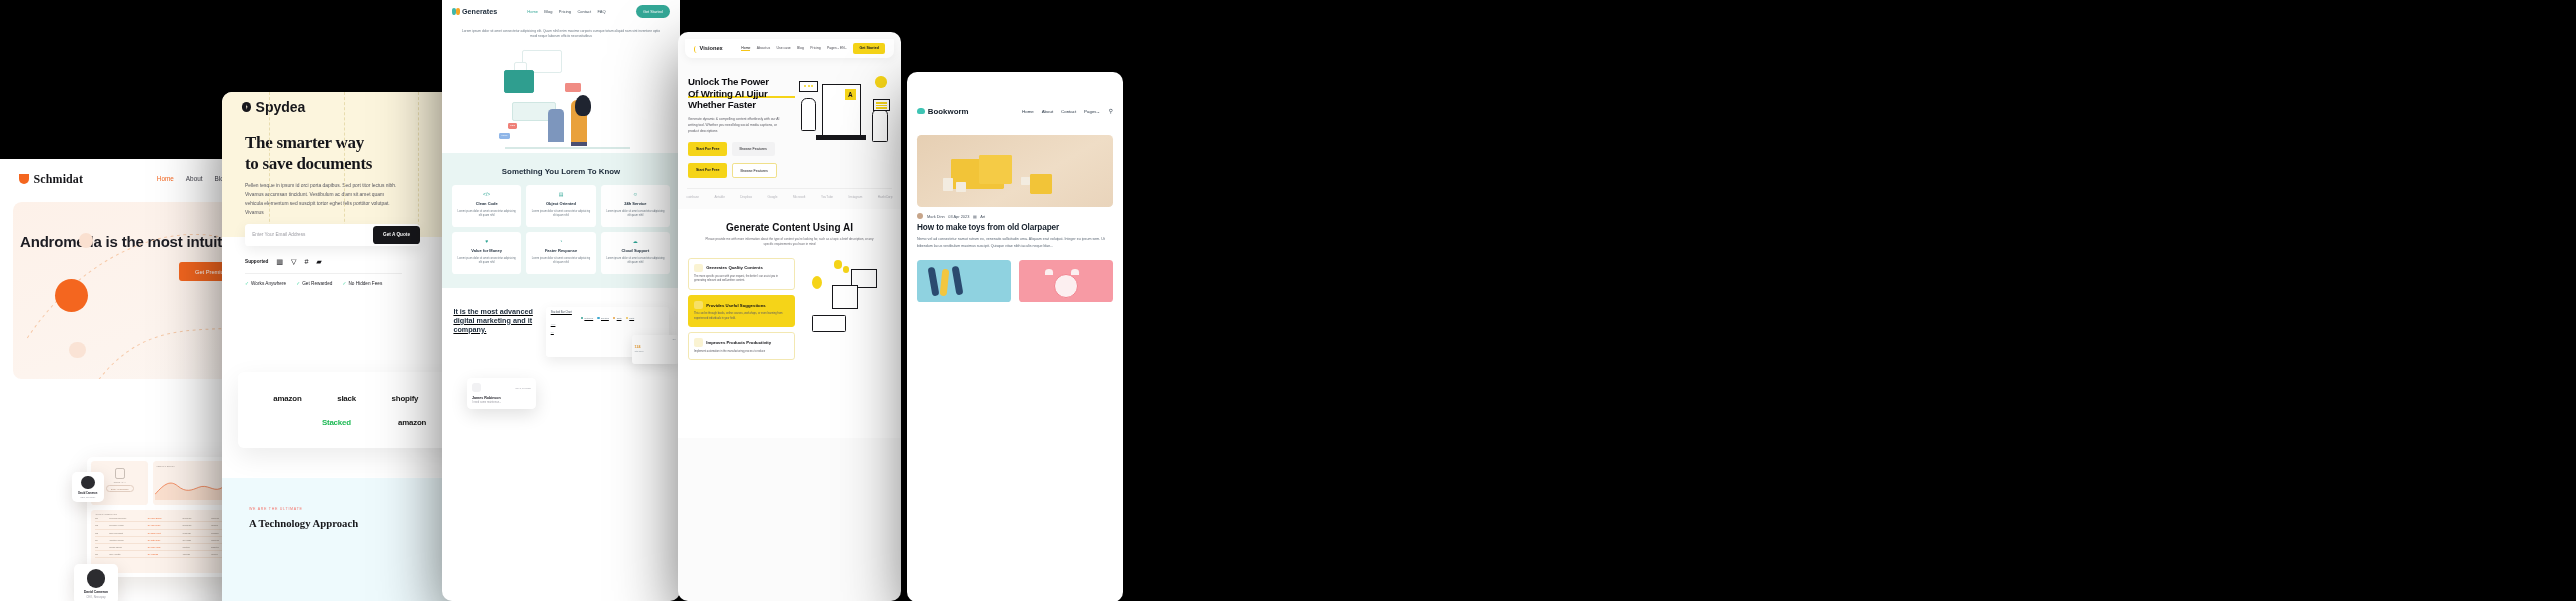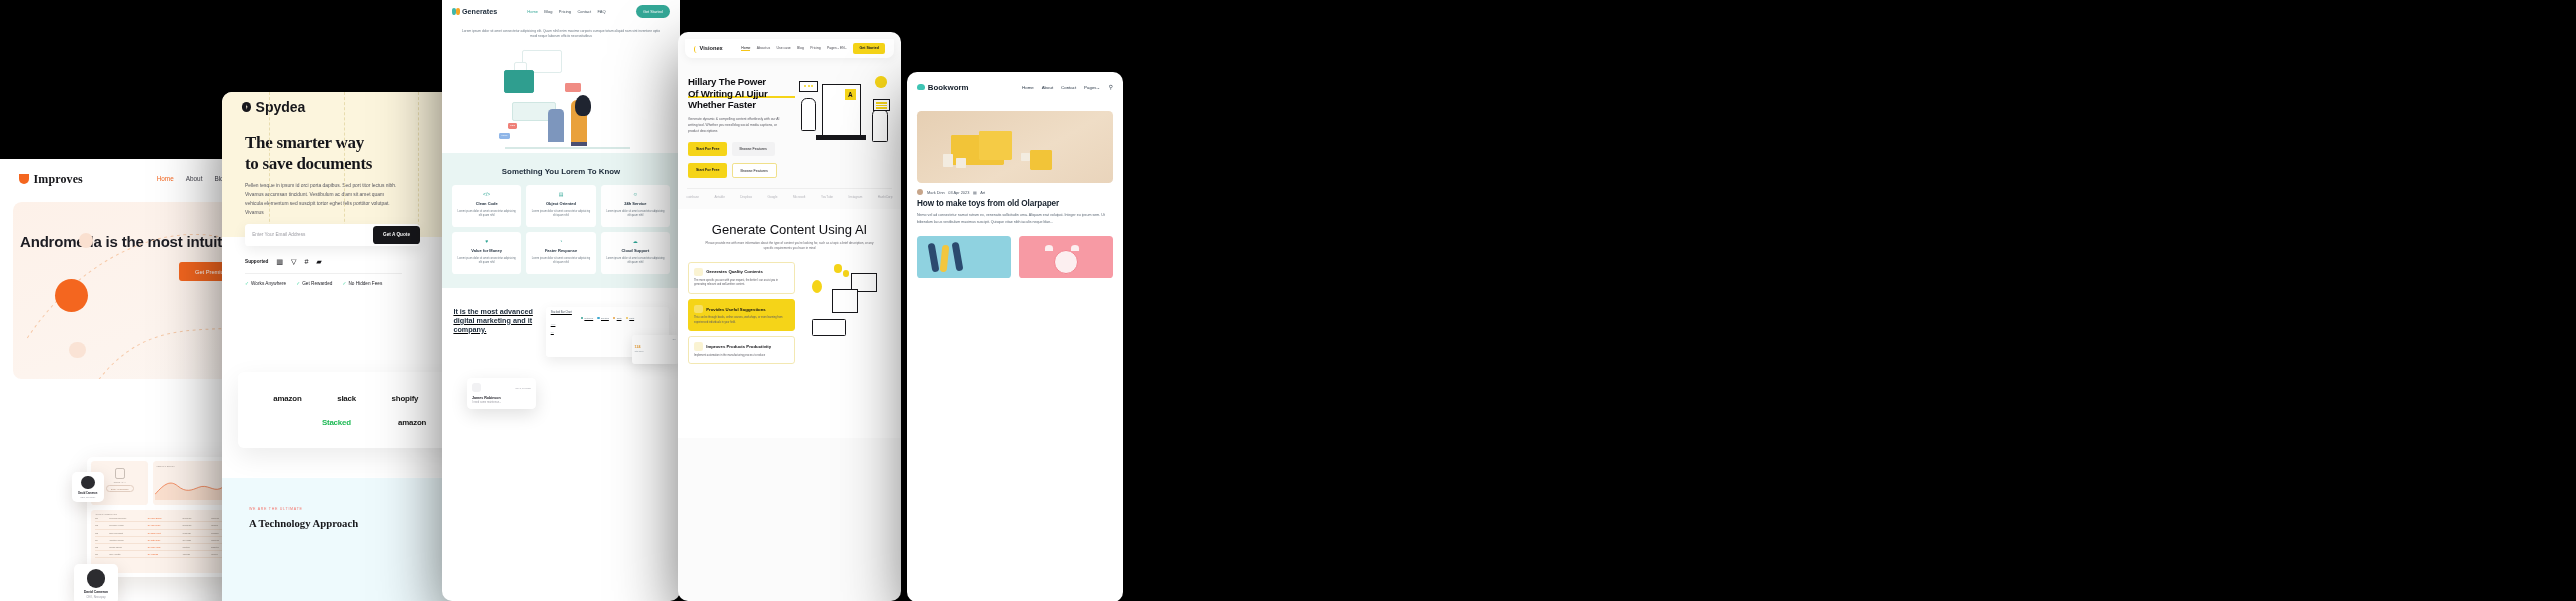--- a/index.html
+++ b/index.html
@@ -232,38 +232,38 @@
   .vx-bub { position:absolute; left:0px; top:4.3px; width:18.6px; height:11.4px; border:1.4px solid #17171b; background:#fff;
      display:flex; align-items:center; justify-content:center; gap:1.4px;}
   .vx-bub i { width:2.1px; height:2.1px; border-radius:50%; background:#f5d418; }
   .vx-wifi { position:absolute; right:4.3px; top:0px; width:11.4px; height:11.4px; border-radius:50%; background:#f5d418;}
   .vx-bub2 { position:absolute; right:1.4px; top:23px; width:17px; height:11.4px; border:1.4px solid #17171b; background:#fff; padding:2.1px;}
   .vx-bub2 i { display:block; height:1.1px; background:#f5d418; margin-bottom:1.4px;}
   .vx-logos { margin:10px 8.6px 0; border-top:0.7px solid #eee; padding-top:5.7px; display:flex;
      justify-content:space-between; align-items:center; }
   .vx-logos span { font-size:3.1px; color:#b6b6bc; display:flex; align-items:center; gap:1.4px;}
   .vx-sec2 { margin-top:10px; background:#fff; padding:13px 10px 0; height:229px; }
-  .vx-h2 { text-align:center; font-size:13px; font-weight:400; color:#0f0f13;}
+  .vx-h2 { text-align:center; font-size:10px; font-weight:700; color:#0f0f13;}
   .vx-sub { text-align:center; font-size:3px; line-height:1.8; color:#6a6a72; margin-top:4.3px; padding:0 13px;}
   .vx-body { display:flex; gap:5.7px; margin-top:10px; }
   .vx-list { width:107px; }
   .vx-item { border:0.7px solid #f3e8b2; border-radius:2.9px; padding:5px; margin-bottom:5px; background:#fff;}
   .vx-item.hl { background:#f5d418; border-color:#f5d418; }
   .vx-item .hd { display:flex; align-items:center; gap:3.6px;}
   .vx-item .ico { width:8.6px; height:8.6px; border-radius:2.1px; background:#faf3d2; }
   .vx-item.hl .ico { background:#f7e066; }
   .vx-item .tt { font-size:4.3px; font-weight:800; color:#0f0f13;}
   .vx-item .dd { font-size:2.6px; line-height:1.7; color:#5b5b63; margin-top:2.9px;}
   .vx-ill2 { flex:1; position:relative; }
   .vx-gear { position:absolute; width:8.6px; height:8.6px; background:#f5d418; border-radius:50%;}
   .vx-doc { position:absolute; border:1.4px solid #17171b; background:#fff; }
 
   
   #bookworm { left: 907px; top: 72px; width: 216px; height: 530px; border-radius:10px; }
-  .bw-nav { display:flex; align-items:center; height:23px; padding:15px 10px; }
+  .bw-nav { display:flex; align-items:center; height:23px; padding:15px 10px;margin-top:24px; }
   .bw-logo { display:flex; align-items:center; gap:2.9px; font-size:7.9px; font-weight:700; color:#16202c; }
   .bw-logo .wm { width:7.9px; height:6.4px; border-radius:3.6px 3.6px 2.1px 2.1px; background:#3ec4b4; }
   .bw-menu { display:flex; gap:7.9px; margin-left:auto; font-size:4.4px; color:#2b3847;}
   .bw-search { margin-left:8.6px; font-size:5.7px; color:#2b3847; }
   .bw-hero { margin:8.6px 10px 0; height:72px; border-radius:4.3px;
      background:linear-gradient(150deg,#e6cfb3,#efddc6 60%,#e9d4bb); position:relative; overflow:hidden;}
   .bw-cont { position:absolute; left:34px; top:24px; width:53px; height:30px; background:#f2c438; border-radius:1.4px;}
   .bw-cont2 { position:absolute; left:62px; top:20px; width:33px; height:29px; background:#f5cb45; border-radius:1.4px;}
   .bw-fork { position:absolute; left:113px; top:39px; width:21.5px; height:20px; background:#f2c438; border-radius:1.4px;}
   .bw-box { position:absolute; background:#f3ece0; border-radius:0.7px;}
@@ -285,21 +285,21 @@
 </style>
 </head>
 <body>
 
 <div class="stage">
 
   <div class="panel" id="andromeda">
     <div class="and-nav">
       <div class="and-logo">
         <span class="mark"></span>
-        <span>Improves</span>
+        <span>Schmidat</span>
       </div>
       <div class="and-menu">
         <span class="act">Home</span>
         <span>About</span>
         <span>Blog</span>
         <span><span>Pages</span>⌄</span>
         <span>Contact</span>
       </div>
       <div class="and-cta">Download Now</div>
     </div>
@@ -648,21 +648,21 @@
       </div>
       <div class="vx-right">
         <span class="vx-en"><span>EN</span>⌄</span>
         <span class="vx-get">Get Started</span>
       </div>
     </div>
 
     <div class="vx-hero">
       <div>
         <div class="vx-h1">
-          <div>Hillary The Power</div>
+          <div>Unlock The Power</div>
           <div class="und">Of Writing AI Ujjur</div>
           <div>Whether Faster</div>
         </div>
         <div class="vx-p">Generate dynamic &amp; compelling content effortlessly with our AI writing tool. Whether you need blog social media captions, or product descriptions</div>
         <div class="vx-btns">
           <span class="vx-b1">Start For Free</span>
           <span class="vx-b2">Browse Features</span>
         </div>
         <div class="vx-btns">
           <span class="vx-b1">Start For Free</span>

